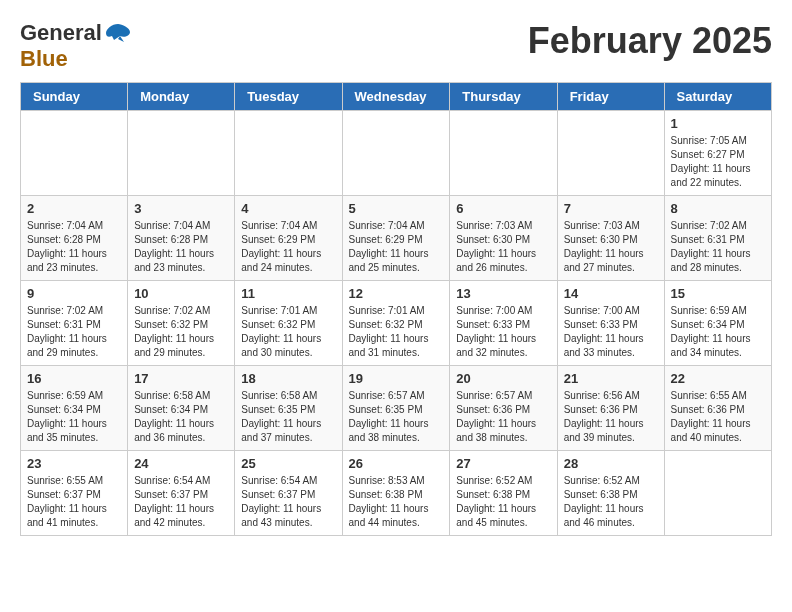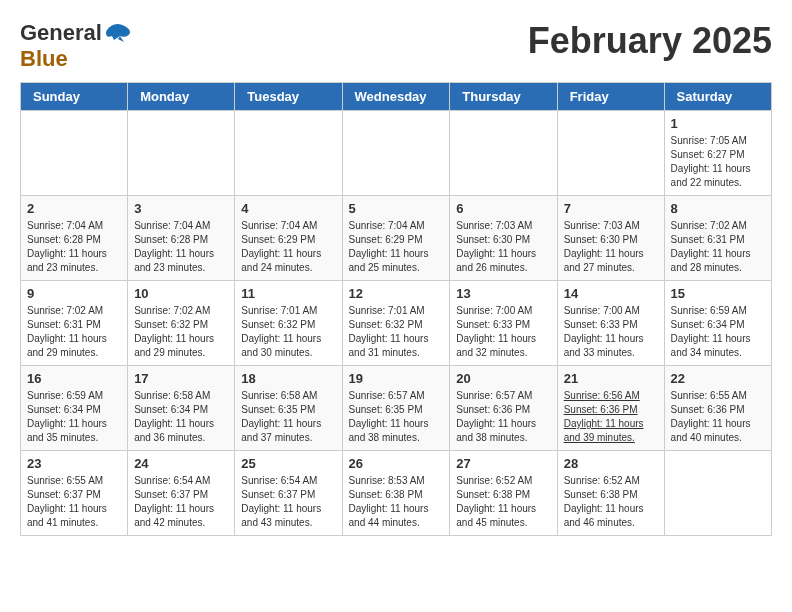--- a/index.html
+++ b/index.html
@@ -260,21 +260,21 @@
 Daylight: 11 hours and 38 minutes.</div>
         </td>
         <td>
           <span class="day-number">20</span>
           <div class="day-info" style="white-space: pre-line;">Sunrise: 6:57 AM
 Sunset: 6:36 PM
 Daylight: 11 hours and 38 minutes.</div>
         </td>
         <td>
           <span class="day-number">21</span>
-          <div class="day-info" style="white-space: pre-line; text-decoration: underline;">Sunrise: 6:56 AM
+          <div class="day-info" style="white-space: pre-line;">Sunrise: 6:56 AM
 Sunset: 6:36 PM
 Daylight: 11 hours and 39 minutes.</div>
         </td>
         <td>
           <span class="day-number">22</span>
           <div class="day-info" style="white-space: pre-line;">Sunrise: 6:55 AM
 Sunset: 6:36 PM
 Daylight: 11 hours and 40 minutes.</div>
         </td>
       </tr>

